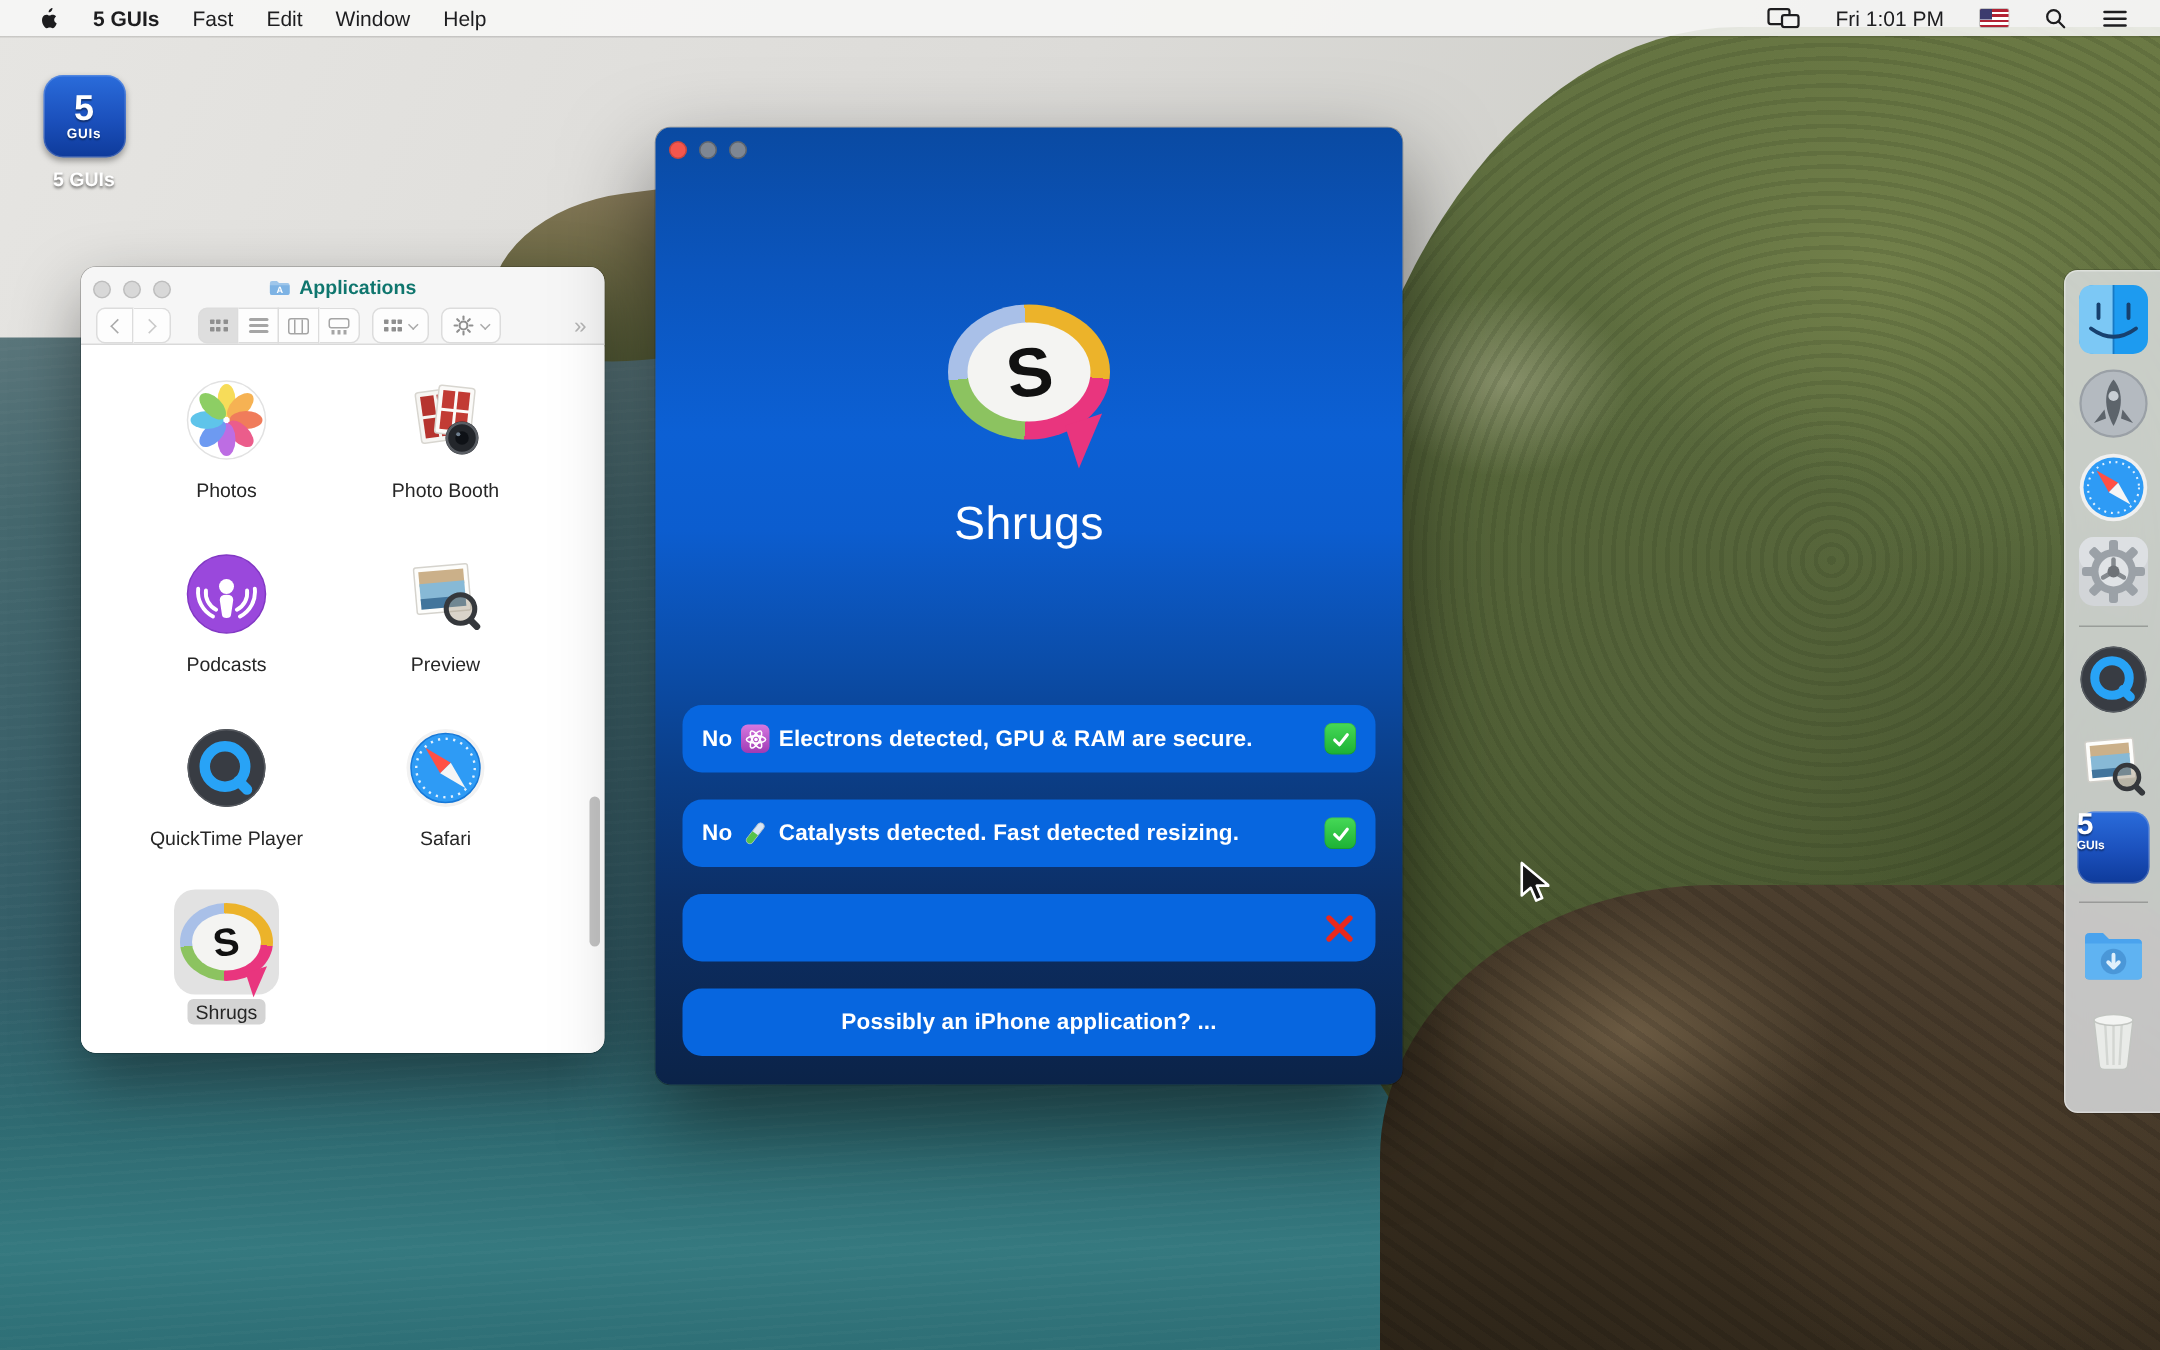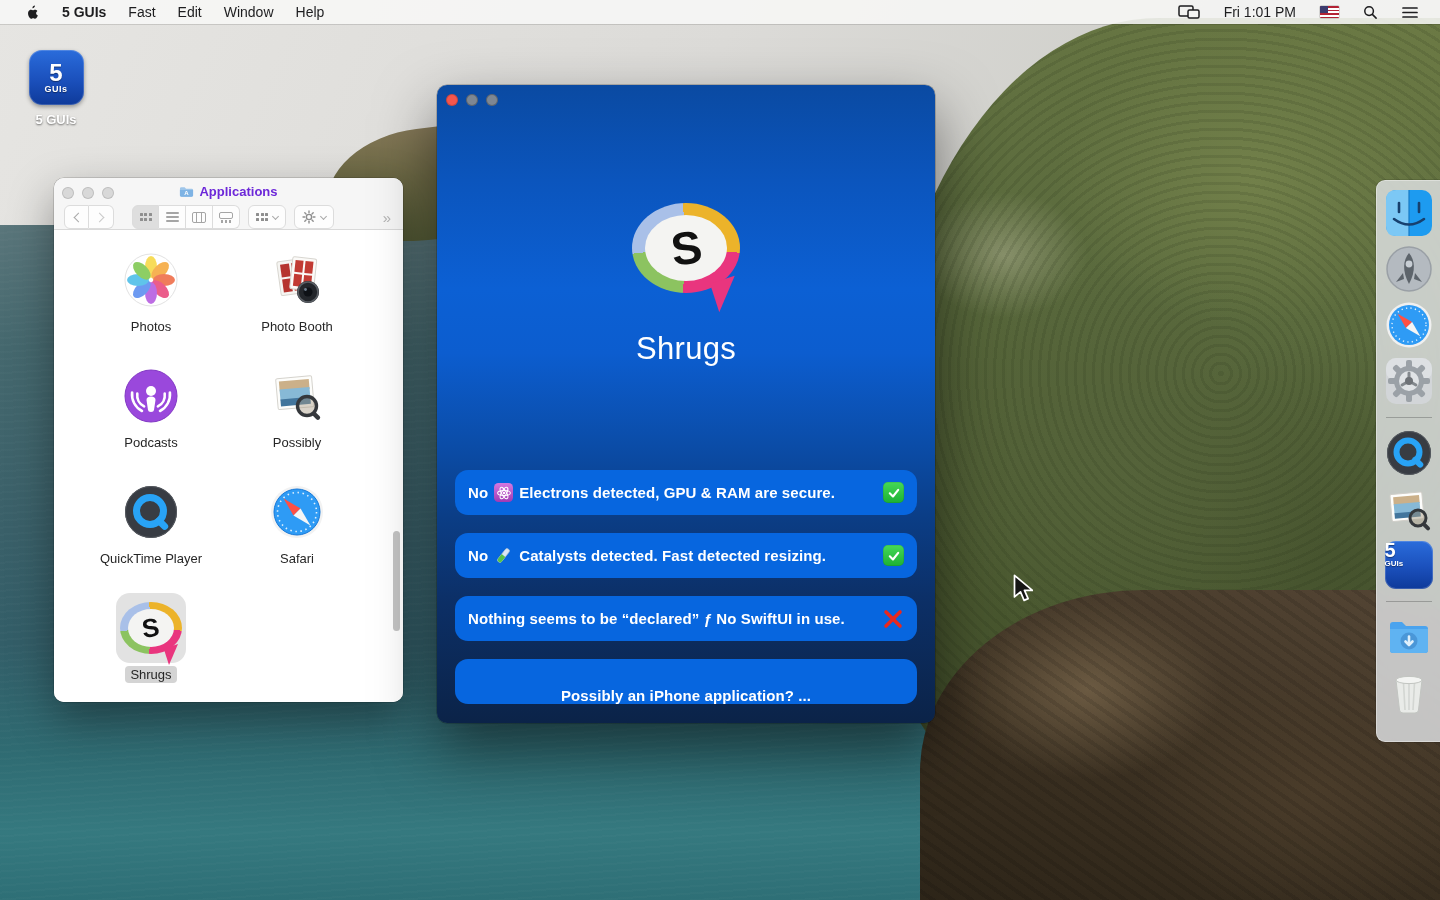--- a/index.html
+++ b/index.html
@@ -66,21 +66,21 @@
   
   .finder { left:54px; top:178px; width:349px; height:524px; z-index:10;
     background:#fff; box-shadow:0 0 0 .5px rgba(0,0,0,.25), 0 18px 45px rgba(0,0,0,.38); overflow:hidden; }
   .finder .titlebar { height:52px; background:#f6f6f6; border-bottom:1px solid #d9d9d9; position:relative; }
   .traffic { position:absolute; display:flex; gap:8px; }
   .traffic .dot { width:12px; height:12px; border-radius:50%; }
   .finder .traffic { left:61px; top:10px; left:8px;}
   .finder .traffic { left:8px; top:9px; }
   .dot.inactive { background:#d8d8d8; box-shadow:inset 0 0 0 1px rgba(0,0,0,.12); }
   .finder .wtitle { position:absolute; top:6px; left:0; right:0; text-align:center;
-    font-size:13px; font-weight:700; color:#6d28d9; display:flex; justify-content:center; align-items:center; gap:5px; }
+    font-size:13px; font-weight:700; color:#0f766e; display:flex; justify-content:center; align-items:center; gap:5px; }
   .finder .toolbar { position:absolute; top:26px; left:0; right:0; height:26px;
     display:flex; align-items:center; padding:0 10px; gap:8px; }
   .tbtn { height:24px; background:#fdfdfd; border:1px solid #dcdcdc; border-radius:6px;
     display:flex; align-items:center; justify-content:center; color:#b5b5b5; }
   .navpair { display:flex; }
   .navpair .tbtn { width:25px; }
   .navpair .tbtn:first-child { border-radius:6px 0 0 6px; }
   .navpair .tbtn:last-child { border-radius:0 6px 6px 0; border-left:none; }
   .chev { width:7px; height:7px; border-left:1.8px solid #a9a9a9; border-bottom:1.8px solid #a9a9a9; }
   .chev.back { transform:rotate(45deg); margin-left:3px; }
@@ -138,21 +138,21 @@
   .shrug-ring.small .tail { border-top-width:17px; border-right-width:15px; bottom:-9px; right:1px; }
 
   .shrugs .apptitle { position:absolute; top:246px; left:0; right:0; text-align:center;
     color:#fff; font-size:31px; font-weight:500; letter-spacing:.3px; }
 
   .srow { position:absolute; left:18px; width:462px; height:45px; border-radius:13px;
     background:#0766df; display:flex; align-items:center; padding:0 13px; color:#fff;
     font-size:15px; font-weight:700; letter-spacing:.1px; }
   .srow .rowtext { display:flex; align-items:center; gap:6px; white-space:nowrap; }
   .srow .spacer { flex:1; }
-  .srow.center { justify-content:center;align-items:flex-end; }
+  .srow.center { justify-content:center; }
   .emoji-box { width:19px; height:19px; border-radius:4.5px; display:flex; align-items:center; justify-content:center; }
   .emoji-atom { background:linear-gradient(180deg,#d678e0,#a03ab4); }
   .status-pass { width:21px; height:21px; border-radius:5px;
     background:linear-gradient(180deg,#46d957,#1cb134); display:flex; align-items:center; justify-content:center;
     box-shadow:inset 0 0 0 .5px rgba(0,0,0,.15); }
 
   
   .dock { position:absolute; right:0; top:180px; width:64px; height:562px; z-index:30;
     background:rgba(225,227,229,.82); border:1px solid rgba(255,255,255,.35); border-right:none;
     border-radius:9px 0 0 9px; box-shadow:0 0 0 .5px rgba(0,0,0,.22); backdrop-filter:blur(10px);
@@ -393,21 +393,21 @@
           <g transform="rotate(-5 28 26)">
             <rect x="8" y="9" width="36" height="31" rx="1.5" fill="#fdfdfb" stroke="#d5d3cd"></rect>
             <rect x="11" y="12" width="30" height="10" fill="#cbb089"></rect>
             <rect x="11" y="20" width="30" height="11" fill="#87b9d6"></rect>
             <rect x="11" y="30" width="30" height="7" fill="#42759c"></rect>
           </g>
           <circle cx="38" cy="38" r="9.5" fill="rgba(170,158,135,.45)" stroke="#35383c" stroke-width="3.4"></circle>
           <rect x="44" y="43" width="10" height="4.5" rx="2.2" fill="#35383c" transform="rotate(45 45 44)"></rect>
         </svg>
           </div>
-        <div class="flabel">Possibly</div>
+        <div class="flabel">Preview</div>
       </div>
 
       <div class="fitem">
         <div class="icn">
             <svg width="56" height="56" viewBox="0 0 56 56">
           <circle cx="28" cy="28" r="26" fill="#383c43"></circle>
           <circle cx="28" cy="28" r="25.5" fill="none" stroke="#55595f" stroke-width="1"></circle>
           <circle cx="27" cy="27" r="13.5" fill="none" stroke="#28a3f6" stroke-width="7"></circle>
           <rect x="33" y="33" width="15" height="7" rx="3.5" fill="#28a3f6" transform="rotate(45 36 36)"></rect>
         </svg>
@@ -505,23 +505,20 @@
     </div>
     <div class="spacer"></div>
     <div class="status-pass">
       <svg width="14" height="14" viewBox="0 0 20 20">
           <polyline points="4,10.5 8.5,15 16,5.5" fill="none" stroke="#fff" stroke-width="3" stroke-linecap="round" stroke-linejoin="round"></polyline>
         </svg>
     </div>
   </div>
 
   <div class="srow" style="top:511px;">
-    <div class="rowtext">
-      <span>Nothing seems to be “declared” ƒ No SwiftUI in use.</span>
-    </div>
     <div class="spacer"></div>
     <svg width="22" height="22" viewBox="0 0 22 22">
       <g stroke="#e8281e" stroke-width="3.6" stroke-linecap="round">
         <line x1="4" y1="4" x2="18" y2="18"></line>
           <line x1="18" y1="4" x2="4" y2="18"></line>
       </g>
     </svg>
   </div>
 
   <div class="srow center" style="top:574px;">

